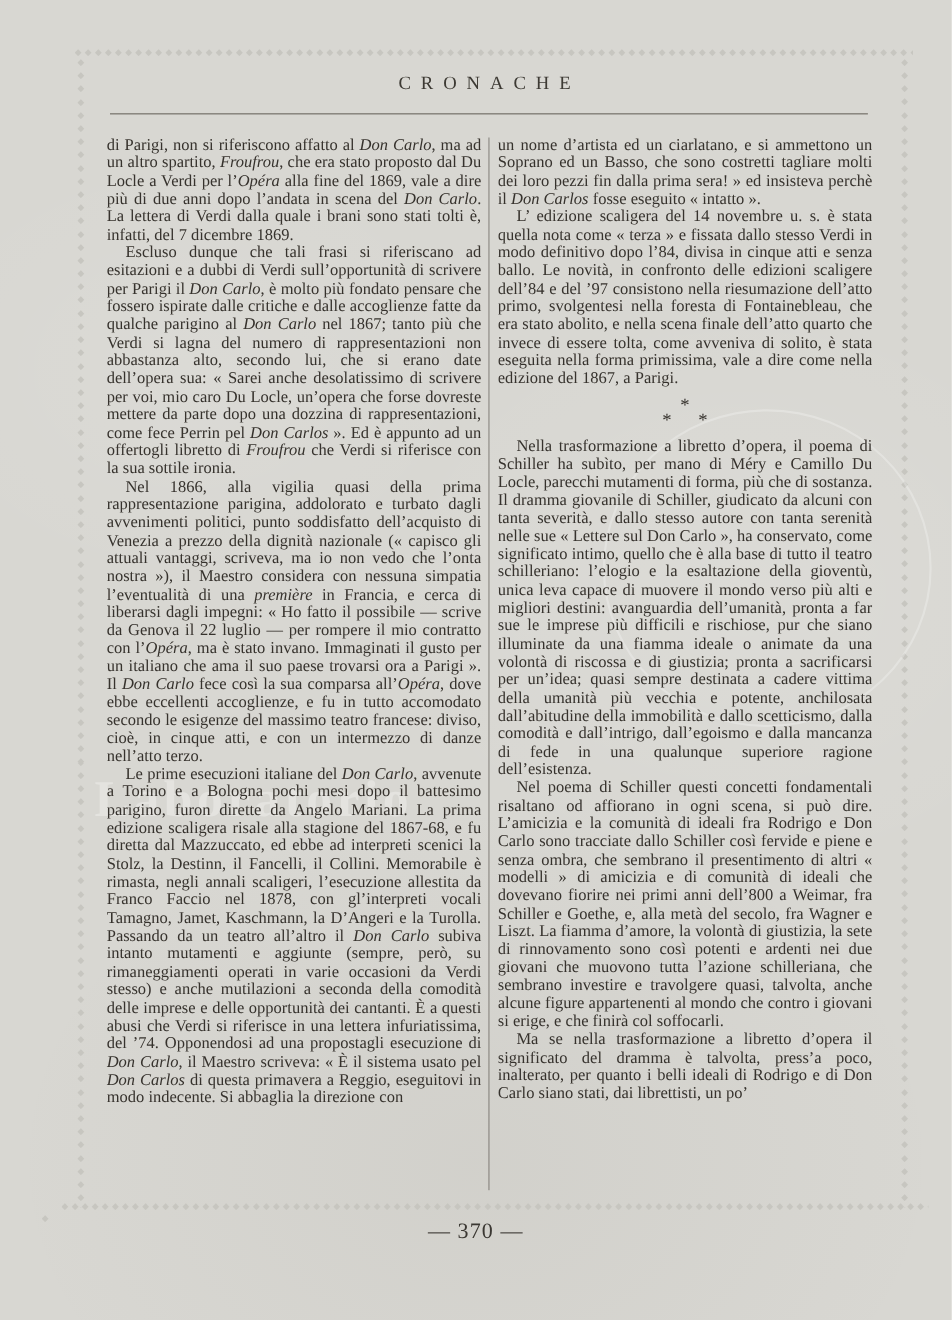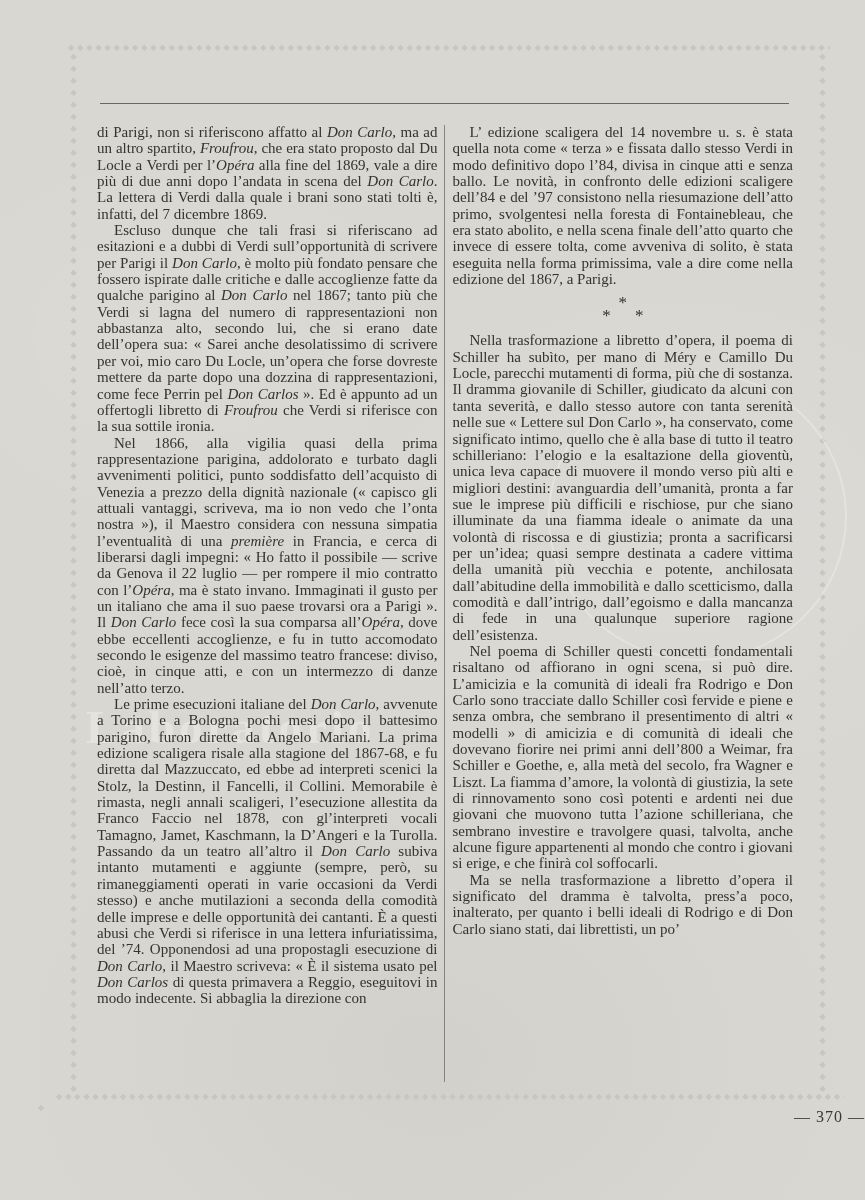--- a/index.html
+++ b/index.html
@@ -49,47 +49,49 @@
   .col p.ind { text-indent: 17px; }
   .gutter-rule { position: absolute; left: 444px; top: 125px; width: 1px; height: 957px;
                  background: rgba(70,65,58,0.55); }
 
   
   .asterism { text-align: center; font-size: 17px; line-height: 13px;
               margin: 9px 0 10px 0; color: #36322d; }
   .asterism .row2 { letter-spacing: 10px; padding-left: 10px; }
 
   
-  .page-number { position: absolute; left: 0; top: 1108px; width: 865px; text-align: right;
-                 font-size: 16px; color: #3b3833; letter-spacing: 1px; }
+  .page-number { position: absolute; left: 0; top: 1108px; width: 865px; text-align: center;
+                 font-size: 20px; color: #3b3833; letter-spacing: 1px; }
 </style>
 </head>
 <body>
 
 <div class="page">
 
   <div class="orn orn-h orn-top">◆◆◆◆◆◆◆◆◆◆◆◆◆◆◆◆◆◆◆◆◆◆◆◆◆◆◆◆◆◆◆◆◆◆◆◆◆◆◆◆◆◆◆◆◆◆◆◆◆◆◆◆◆◆◆◆◆◆◆◆◆◆◆◆◆◆◆◆◆◆◆◆◆◆◆◆◆◆◆◆◆◆◆◆</div>
   <div class="orn orn-h orn-bottom">◆◆◆◆◆◆◆◆◆◆◆◆◆◆◆◆◆◆◆◆◆◆◆◆◆◆◆◆◆◆◆◆◆◆◆◆◆◆◆◆◆◆◆◆◆◆◆◆◆◆◆◆◆◆◆◆◆◆◆◆◆◆◆◆◆◆◆◆◆◆◆◆◆◆◆◆◆◆◆◆◆◆◆◆◆◆◆◆</div>
   <div class="orn orn-v orn-left">◆◆◆◆◆◆◆◆◆◆◆◆◆◆◆◆◆◆◆◆◆◆◆◆◆◆◆◆◆◆◆◆◆◆◆◆◆◆◆◆◆◆◆◆◆◆◆◆◆◆◆◆◆◆◆◆◆◆◆◆◆◆◆◆◆◆◆◆◆◆◆◆◆◆◆◆◆◆◆◆◆◆◆◆◆◆◆◆◆◆◆◆◆◆◆◆◆◆◆◆◆◆◆◆◆◆◆◆</div>
   <div class="orn orn-v orn-right">◆◆◆◆◆◆◆◆◆◆◆◆◆◆◆◆◆◆◆◆◆◆◆◆◆◆◆◆◆◆◆◆◆◆◆◆◆◆◆◆◆◆◆◆◆◆◆◆◆◆◆◆◆◆◆◆◆◆◆◆◆◆◆◆◆◆◆◆◆◆◆◆◆◆◆◆◆◆◆◆◆◆◆◆◆◆◆◆◆◆◆◆◆◆◆◆◆◆◆◆◆◆◆◆◆◆◆◆</div>
   <div class="orn orn-stray">◆</div>
 
   <div class="wm-text">Laboratorio</div>
   <div class="wm-circle"></div>
 
+  <div class="header-title">CRONACHE</div>
   <div class="header-rule"></div>
 
   <div class="columns">
     <div class="col">
       <p>di Parigi, non si riferiscono affatto al <i>Don Carlo</i>, ma ad un altro spartito, <i>Froufrou</i>, che era stato proposto dal Du Locle a Verdi per l’<i>Opéra</i> alla fine del 1869, vale a dire più di due anni dopo l’andata in scena del <i>Don Carlo</i>. La lettera di Verdi dalla quale i brani sono stati tolti è, infatti, del 7 dicembre 1869.</p>
       <p class="ind">Escluso dunque che tali frasi si riferiscano ad esitazioni e a dubbi di Verdi sull’opportunità di scrivere per Parigi il <i>Don Carlo</i>, è molto più fondato pensare che fossero ispirate dalle critiche e dalle accoglienze fatte da qualche parigino al <i>Don Carlo</i> nel 1867; tanto più che Verdi si lagna del numero di rappresentazioni non abbastanza alto, secondo lui, che si erano date dell’opera sua: « Sarei anche desolatissimo di scrivere per voi, mio caro Du Locle, un’opera che forse dovreste mettere da parte dopo una dozzina di rappresentazioni, come fece Perrin pel <i>Don Carlos</i> ». Ed è appunto ad un offertogli libretto di <i>Froufrou</i> che Verdi si riferisce con la sua sottile ironia.</p>
       <p class="ind">Nel 1866, alla vigilia quasi della prima rappresentazione parigina, addolorato e turbato dagli avvenimenti politici, punto soddisfatto dell’acquisto di Venezia a prezzo della dignità nazionale (« capisco gli attuali vantaggi, scriveva, ma io non vedo che l’onta nostra »), il Maestro considera con nessuna simpatia l’eventualità di una <i>première</i> in Francia, e cerca di liberarsi dagli impegni: « Ho fatto il possibile — scrive da Genova il 22 luglio — per rompere il mio contratto con l’<i>Opéra</i>, ma è stato invano. Immaginati il gusto per un italiano che ama il suo paese trovarsi ora a Parigi ». Il <i>Don Carlo</i> fece così la sua comparsa all’<i>Opéra</i>, dove ebbe eccellenti accoglienze, e fu in tutto accomodato secondo le esigenze del massimo teatro francese: diviso, cioè, in cinque atti, e con un intermezzo di danze nell’atto terzo.</p>
       <p class="ind">Le prime esecuzioni italiane del <i>Don Carlo</i>, avvenute a Torino e a Bologna pochi mesi dopo il battesimo parigino, furon dirette da Angelo Mariani. La prima edizione scaligera risale alla stagione del 1867-68, e fu diretta dal Mazzuccato, ed ebbe ad interpreti scenici la Stolz, la Destinn, il Fancelli, il Collini. Memorabile è rimasta, negli annali scaligeri, l’esecuzione allestita da Franco Faccio nel 1878, con gl’interpreti vocali Tamagno, Jamet, Kaschmann, la D’Angeri e la Turolla. Passando da un teatro all’altro il <i>Don Carlo</i> subiva intanto mutamenti e aggiunte (sempre, però, su rimaneggiamenti operati in varie occasioni da Verdi stesso) e anche mutilazioni a seconda della comodità delle imprese e delle opportunità dei cantanti. È a questi abusi che Verdi si riferisce in una lettera infuriatissima, del ’74. Opponendosi ad una propostagli esecuzione di <i>Don Carlo</i>, il Maestro scriveva: « È il sistema usato pel <i>Don Carlos</i> di questa primavera a Reggio, eseguitovi in modo indecente. Si abbaglia la direzione con</p>
     </div>
     <div class="col">
+      <p>un nome d’artista ed un ciarlatano, e si ammettono un Soprano ed un Basso, che sono costretti tagliare molti dei loro pezzi fin dalla prima sera! » ed insisteva perchè il <i>Don Carlos</i> fosse eseguito « intatto ».</p>
       <p class="ind">L’ edizione scaligera del 14 novembre u. s. è stata quella nota come « terza » e fissata dallo stesso Verdi in modo definitivo dopo l’84, divisa in cinque atti e senza ballo. Le novità, in confronto delle edizioni scaligere dell’84 e del ’97 consistono nella riesumazione dell’atto primo, svolgentesi nella foresta di Fontainebleau, che era stato abolito, e nella scena finale dell’atto quarto che invece di essere tolta, come avveniva di solito, è stata eseguita nella forma primissima, vale a dire come nella edizione del 1867, a Parigi.</p>
       <div class="asterism">
         <div class="row1">*</div>
         <div class="row2">* *</div>
       </div>
       <p class="ind">Nella trasformazione a libretto d’opera, il poema di Schiller ha subìto, per mano di Méry e Camillo Du Locle, parecchi mutamenti di forma, più che di sostanza. Il dramma giovanile di Schiller, giudicato da alcuni con tanta severità, e dallo stesso autore con tanta serenità nelle sue « Lettere sul Don Carlo », ha conservato, come significato intimo, quello che è alla base di tutto il teatro schilleriano: l’elogio e la esaltazione della gioventù, unica leva capace di muovere il mondo verso più alti e migliori destini: avanguardia dell’umanità, pronta a far sue le imprese più difficili e rischiose, pur che siano illuminate da una fiamma ideale o animate da una volontà di riscossa e di giustizia; pronta a sacrificarsi per un’idea; quasi sempre destinata a cadere vittima della umanità più vecchia e potente, anchilosata dall’abitudine della immobilità e dallo scetticismo, dalla comodità e dall’intrigo, dall’egoismo e dalla mancanza di fede in una qualunque superiore ragione dell’esistenza.</p>
       <p class="ind">Nel poema di Schiller questi concetti fondamentali risaltano od affiorano in ogni scena, si può dire. L’amicizia e la comunità di ideali fra Rodrigo e Don Carlo sono tracciate dallo Schiller così fervide e piene e senza ombra, che sembrano il presentimento di altri « modelli » di amicizia e di comunità di ideali che dovevano fiorire nei primi anni dell’800 a Weimar, fra Schiller e Goethe, e, alla metà del secolo, fra Wagner e Liszt. La fiamma d’amore, la volontà di giustizia, la sete di rinnovamento sono così potenti e ardenti nei due giovani che muovono tutta l’azione schilleriana, che sembrano investire e travolgere quasi, talvolta, anche alcune figure appartenenti al mondo che contro i giovani si erige, e che finirà col soffocarli.</p>
       <p class="ind">Ma se nella trasformazione a libretto d’opera il significato del dramma è talvolta, press’a poco, inalterato, per quanto i belli ideali di Rodrigo e di Don Carlo siano stati, dai librettisti, un po’</p>
     </div>
   </div>

